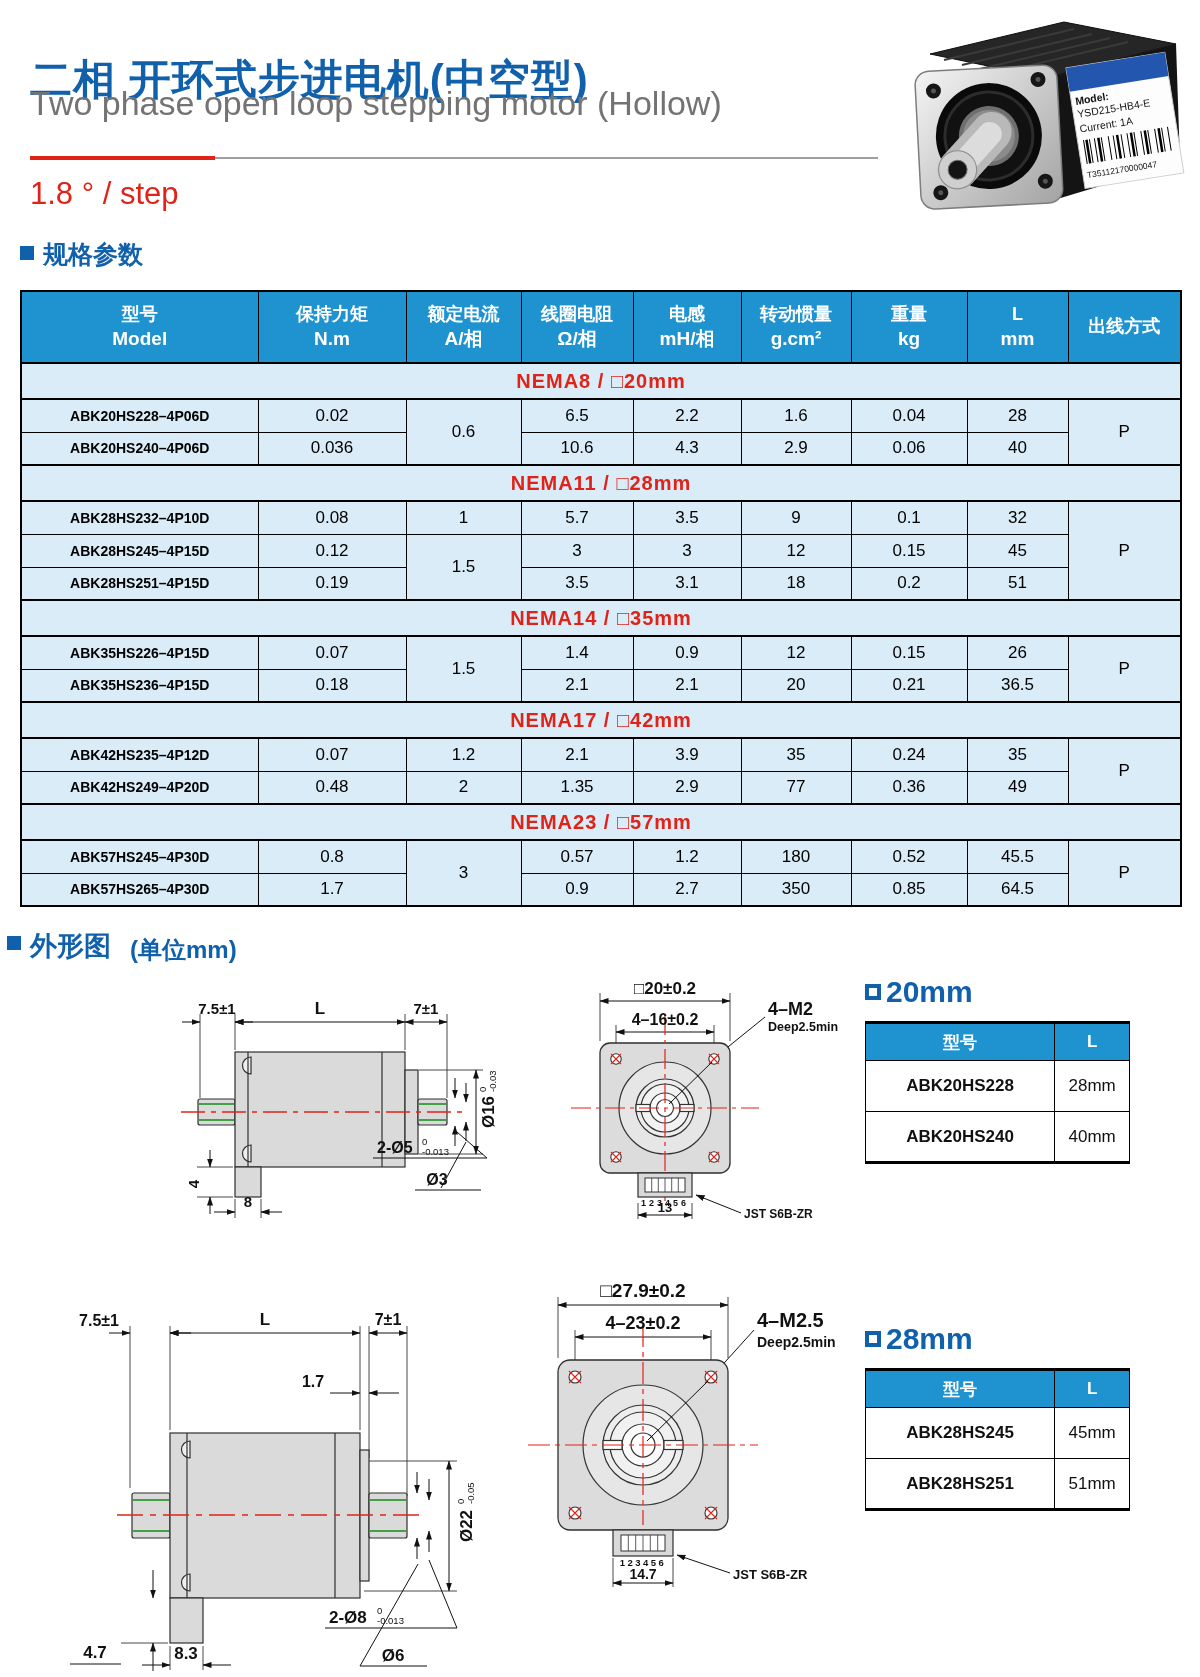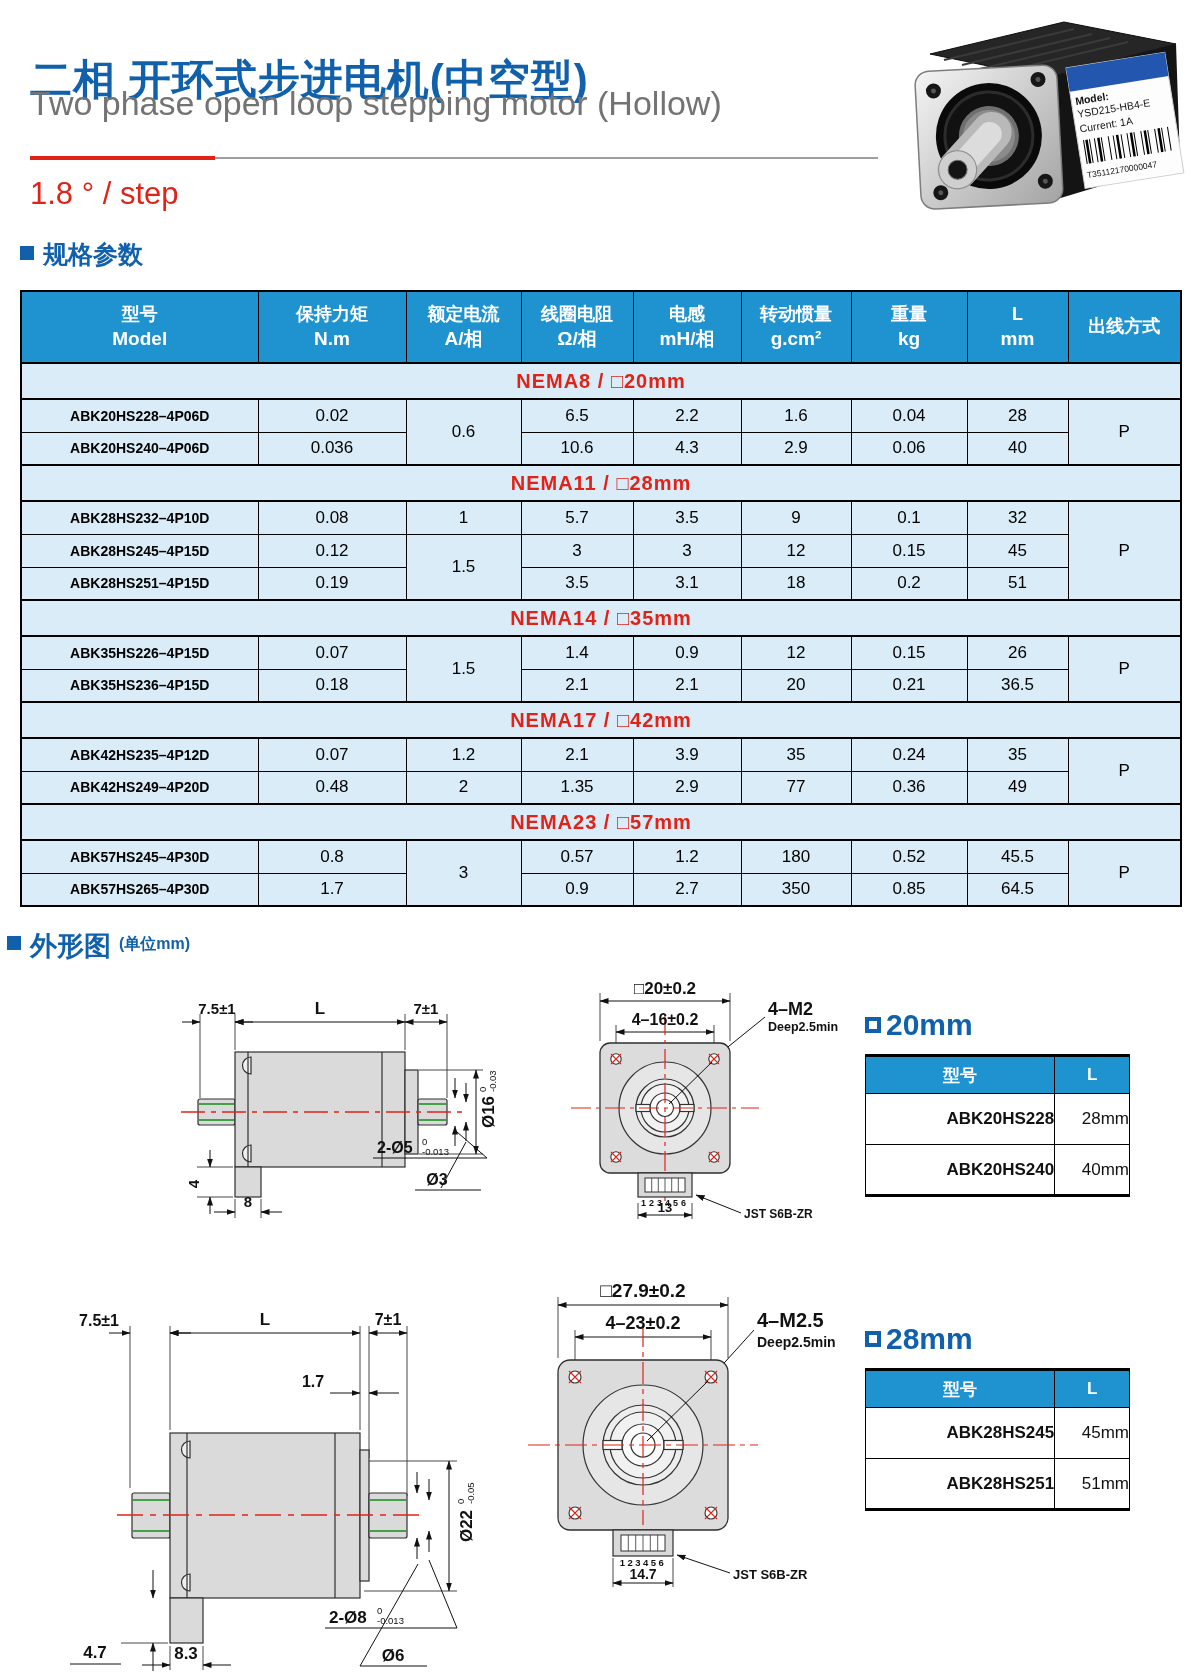--- a/index.html
+++ b/index.html
@@ -21,38 +21,38 @@
   .rule{left:30px;top:157px;width:1150px;height:2px;background:#9f9f9f;}
   .rule-red{position:absolute;left:0;top:-1px;width:185px;height:4px;background:var(--red);}
   .step{left:30px;top:176px;font-size:31px;color:var(--red);}
   
   .sec{display:flex;align-items:flex-start;}
   .sec-sq{width:14px;height:14px;background:var(--blue);margin:8px 9px 0 0;flex:none;}
   .sec1{left:20px;top:238px;}
   .sec1 .sec-t{font-size:25px;font-weight:bold;color:var(--blue);}
   .sec2{left:7px;top:928px;}
   .sec2 .sec-t{font-size:27px;font-weight:bold;color:var(--blue);}
-  .sec2 .sec-u{font-size:16px;font-weight:bold;color:var(--blue);margin:6px 0 0 8px;}
+  .sec2 .sec-u{font-size:24px;font-weight:bold;color:var(--blue);margin:6px 0 0 19px;}
   
   table.spec{left:20px;top:290px;width:1160px;border-collapse:collapse;table-layout:fixed;border:2px solid #000;}
   table.spec th{background:var(--hdr-blue);color:#fff;border:1px solid #000;height:72px;padding:0;vertical-align:middle;}
   table.spec th .th1{font-size:18px;font-weight:bold;line-height:1.4;}
   table.spec th .th2{font-size:19px;font-weight:bold;line-height:1.3;}
   table.spec td{background:var(--cell-blue);border:1px solid #000;text-align:center;vertical-align:middle;
     font-size:17px;height:33px;padding:0;color:#000;}
   table.spec td.model-cell{font-weight:bold;font-size:14px;}
   table.spec tr.group-row td{height:36px;color:var(--red);font-weight:bold;font-size:20px;
     border-top:2px solid #000;border-bottom:2px solid #000;letter-spacing:1px;}
   
   .sbox{width:265px;}
   .sbox-title{display:flex;align-items:center;color:var(--blue);font-size:30px;font-weight:bold;}
   .sbox-sq{width:16px;height:16px;border:4px solid var(--blue);margin-right:5px;flex:none;}
   table.stable{width:100%;border-collapse:collapse;margin-top:12px;border-top:3px solid #000;border-bottom:3px solid #000;}
   table.stable th{background:var(--hdr-blue);color:#fff;font-size:17px;font-weight:bold;height:38px;border:1px solid #000;padding:0;}
-  table.stable td{background:#fff;text-align:right;font-size:17px;height:51px;border:1px solid #000;padding:0;}
+  table.stable td{background:#fff;text-align:center;font-size:17px;height:51px;border:1px solid #000;padding:0;}
   table.stable td.st-model{font-weight:bold;}
   
   svg text{font-family:"Liberation Sans", sans-serif;fill:#111;}
   .dimb{font-weight:bold;}
 </style>
 </head>
 <body>
 
 <h1 class="abs title-cn">二相 开环式步进电机(中空型)</h1>
 <div class="abs title-en">Two phase open loop stepping motor (Hollow)</div>
@@ -443,21 +443,21 @@
   </g>
   <text x="150" y="39" text-anchor="middle" font-size="17" class="dimb">□20±0.2</text>
   <text x="150" y="70" text-anchor="middle" font-size="16" class="dimb">4–16±0.2</text>
   <text x="253" y="60" font-size="18" class="dimb">4–M2</text>
   <text x="253" y="76" font-size="12.5" class="dimb">Deep2.5min</text>
   <text x="150" y="251" text-anchor="middle" font-size="9" class="dimb" letter-spacing="3">123456</text>
   <text x="150" y="257" text-anchor="middle" font-size="13" class="dimb">13</text>
   <text x="229" y="263" font-size="12" class="dimb">JST S6B-ZR</text>
 </svg>
 
-<div class="abs sbox" style="left:865px;top:975px;margin-top:33px;">
+<div class="abs sbox" style="left:865px;top:975px;">
   <div class="sbox-title">
     <span class="sbox-sq"></span>
     <span>20mm</span>
   </div>
   <table class="stable">
     <colgroup>
         <col style="width:190px">
         <col style="width:75px">
       </colgroup>
     <thead>

